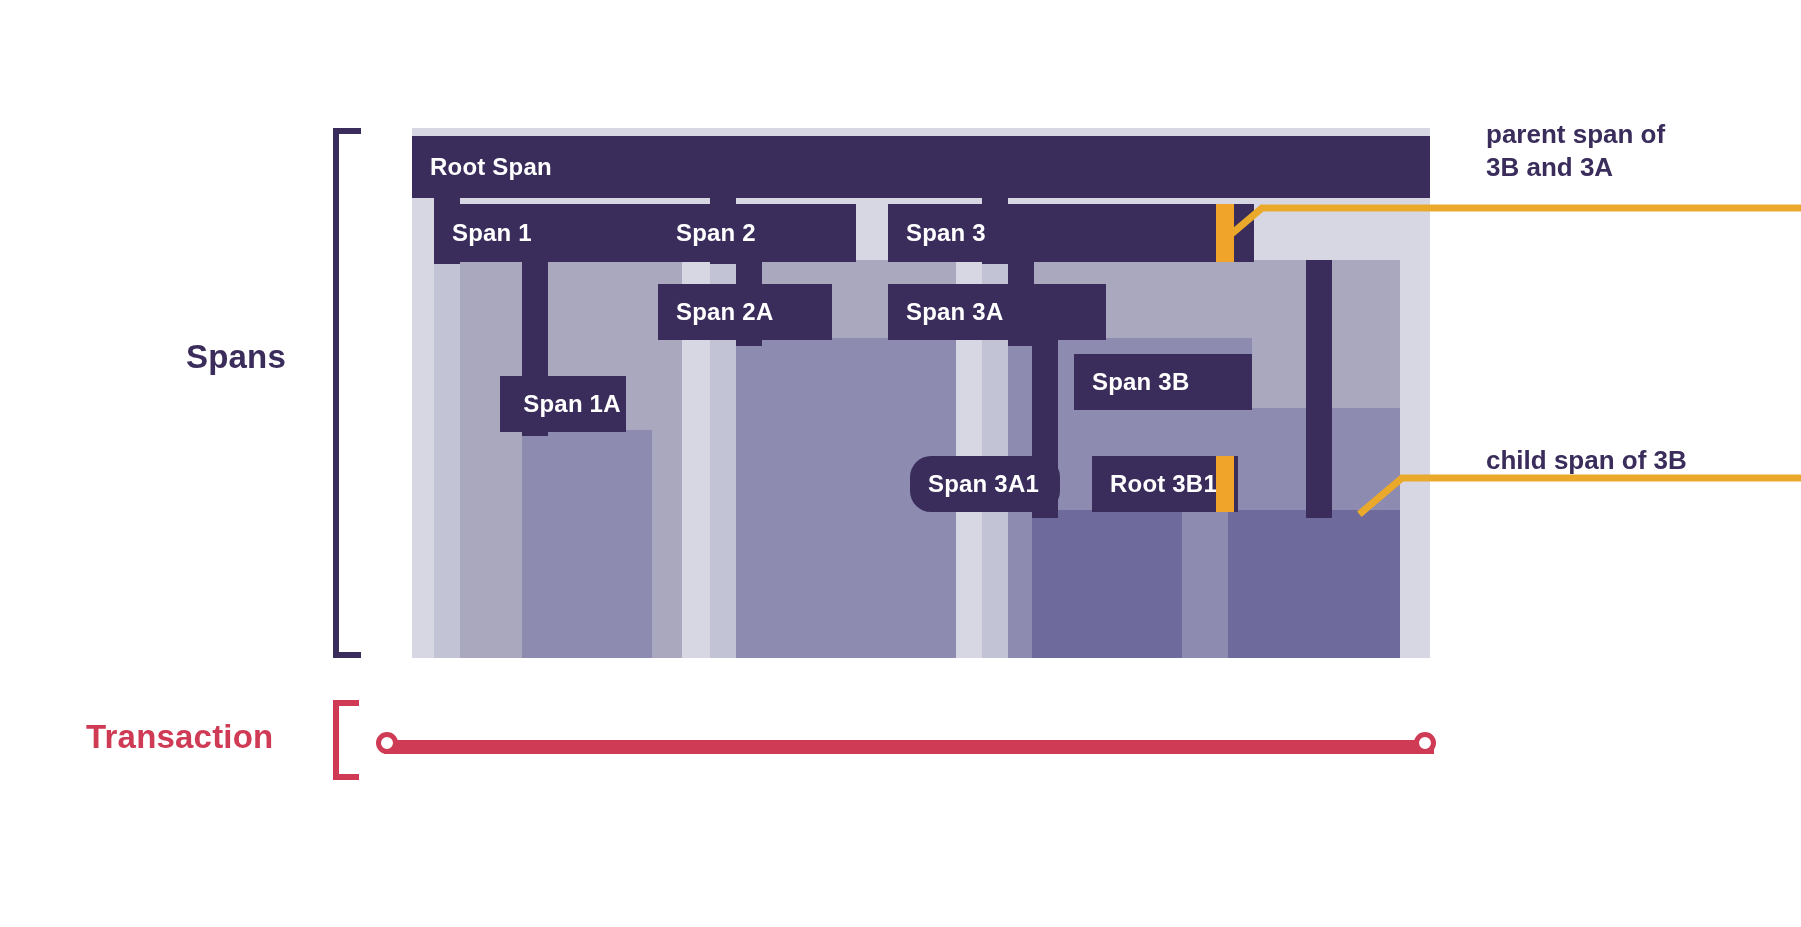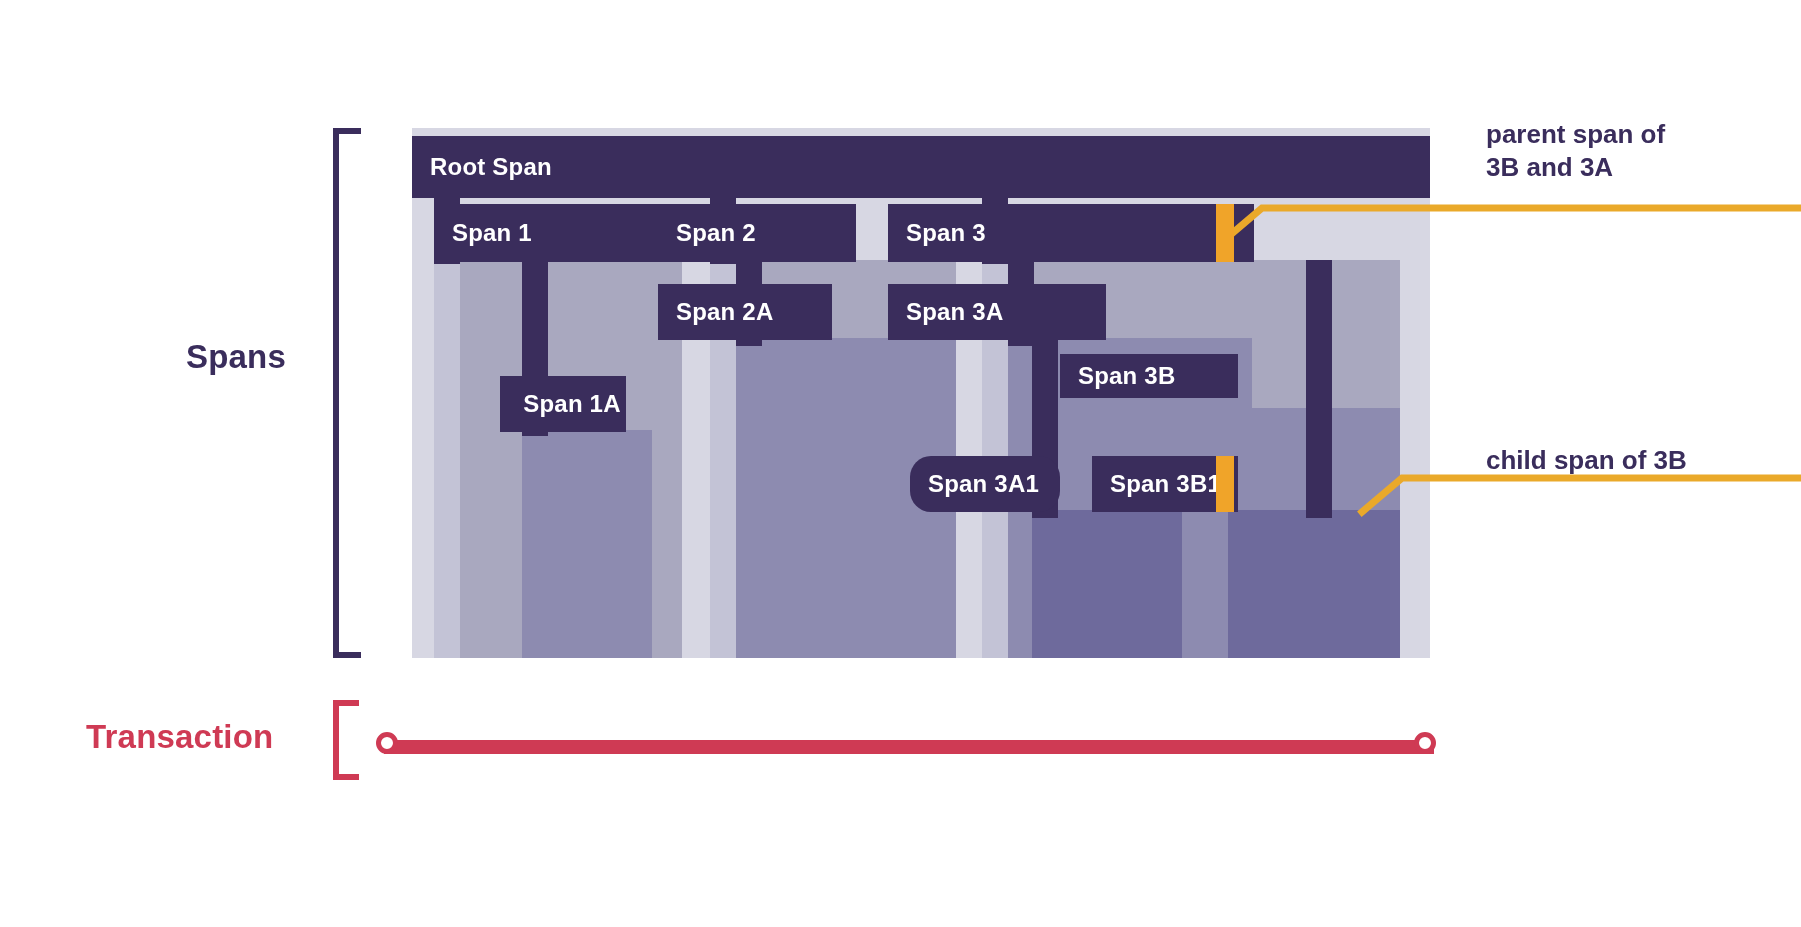--- a/index.html
+++ b/index.html
@@ -176,26 +176,26 @@
     </div>
 
     <div class="bar" style="left:476px;top:156px;width:218px;height:56px;z-index:12;">
       <span>Span 3A</span>
     </div>
 
     <div class="bar" style="left:498px;top:328px;width:150px;height:56px;z-index:13;border-radius:21px;">
       <span>Span 3A1</span>
     </div>
 
-    <div class="bar" style="left:648px;top:226px;width:178px;height:44px;z-index:12;">
+    <div class="bar" style="left:662px;top:226px;width:178px;height:56px;z-index:12;">
       <span>Span 3B</span>
     </div>
 
     <div class="bar" style="left:680px;top:328px;width:146px;height:56px;z-index:13;">
-      <span>Span 3B1</span>
+      <span>Root 3B1</span>
     </div>
 
     <div class="marker" style="left:804px;top:76px;width:18px;height:58px;"></div>
     <div class="marker" style="left:804px;top:328px;width:18px;height:56px;"></div>
   </div>
 
   <svg class="callout-line" style="left:1216px;top:200px;width:585px;height:48px;" width="585" height="48" viewBox="0 0 585 48">
     <polyline points="6,42 46,8 585,8" fill="none" stroke="#eaa92a" stroke-width="7" stroke-linecap="square" stroke-linejoin="miter"></polyline>
   </svg>
   <div class="callout-text" style="left:1486px;top:118px;">parent span of

